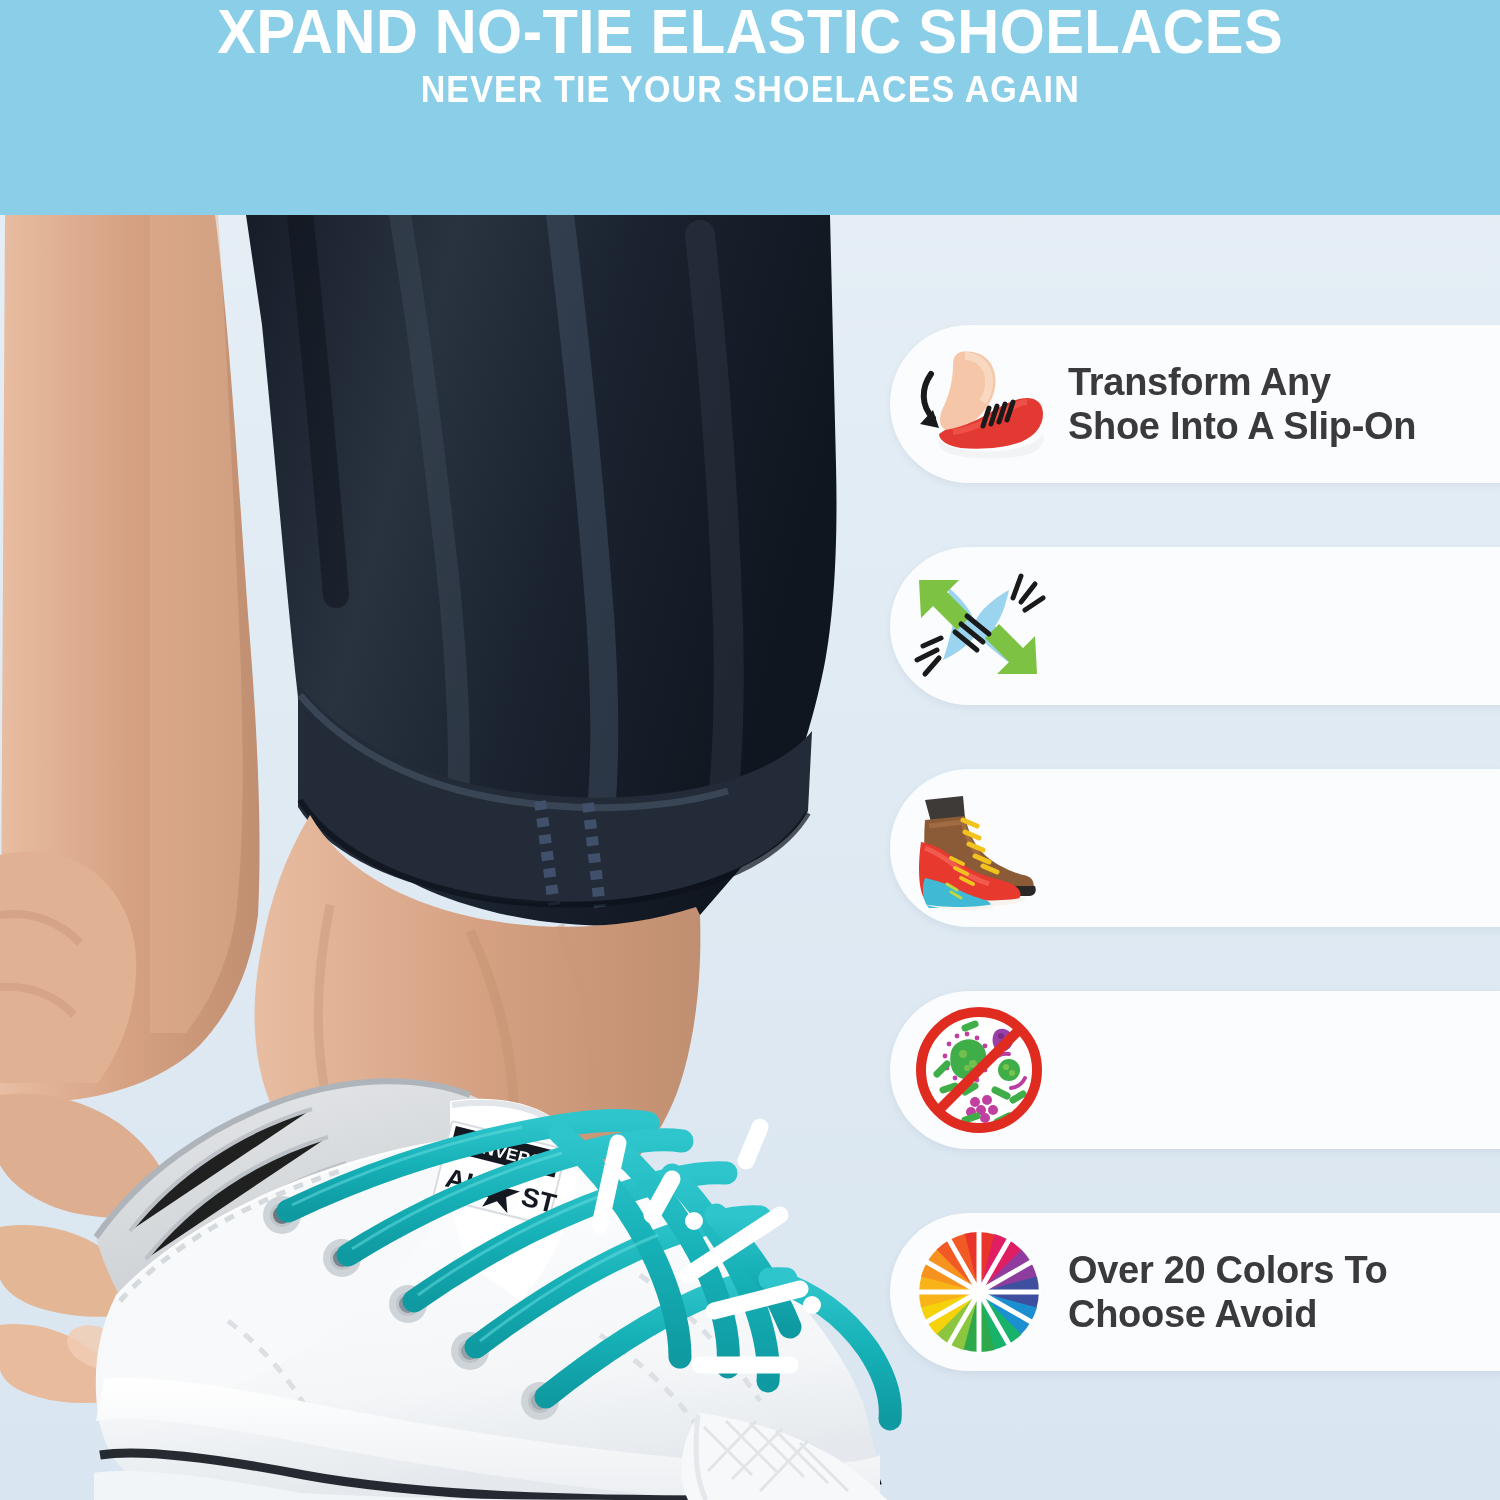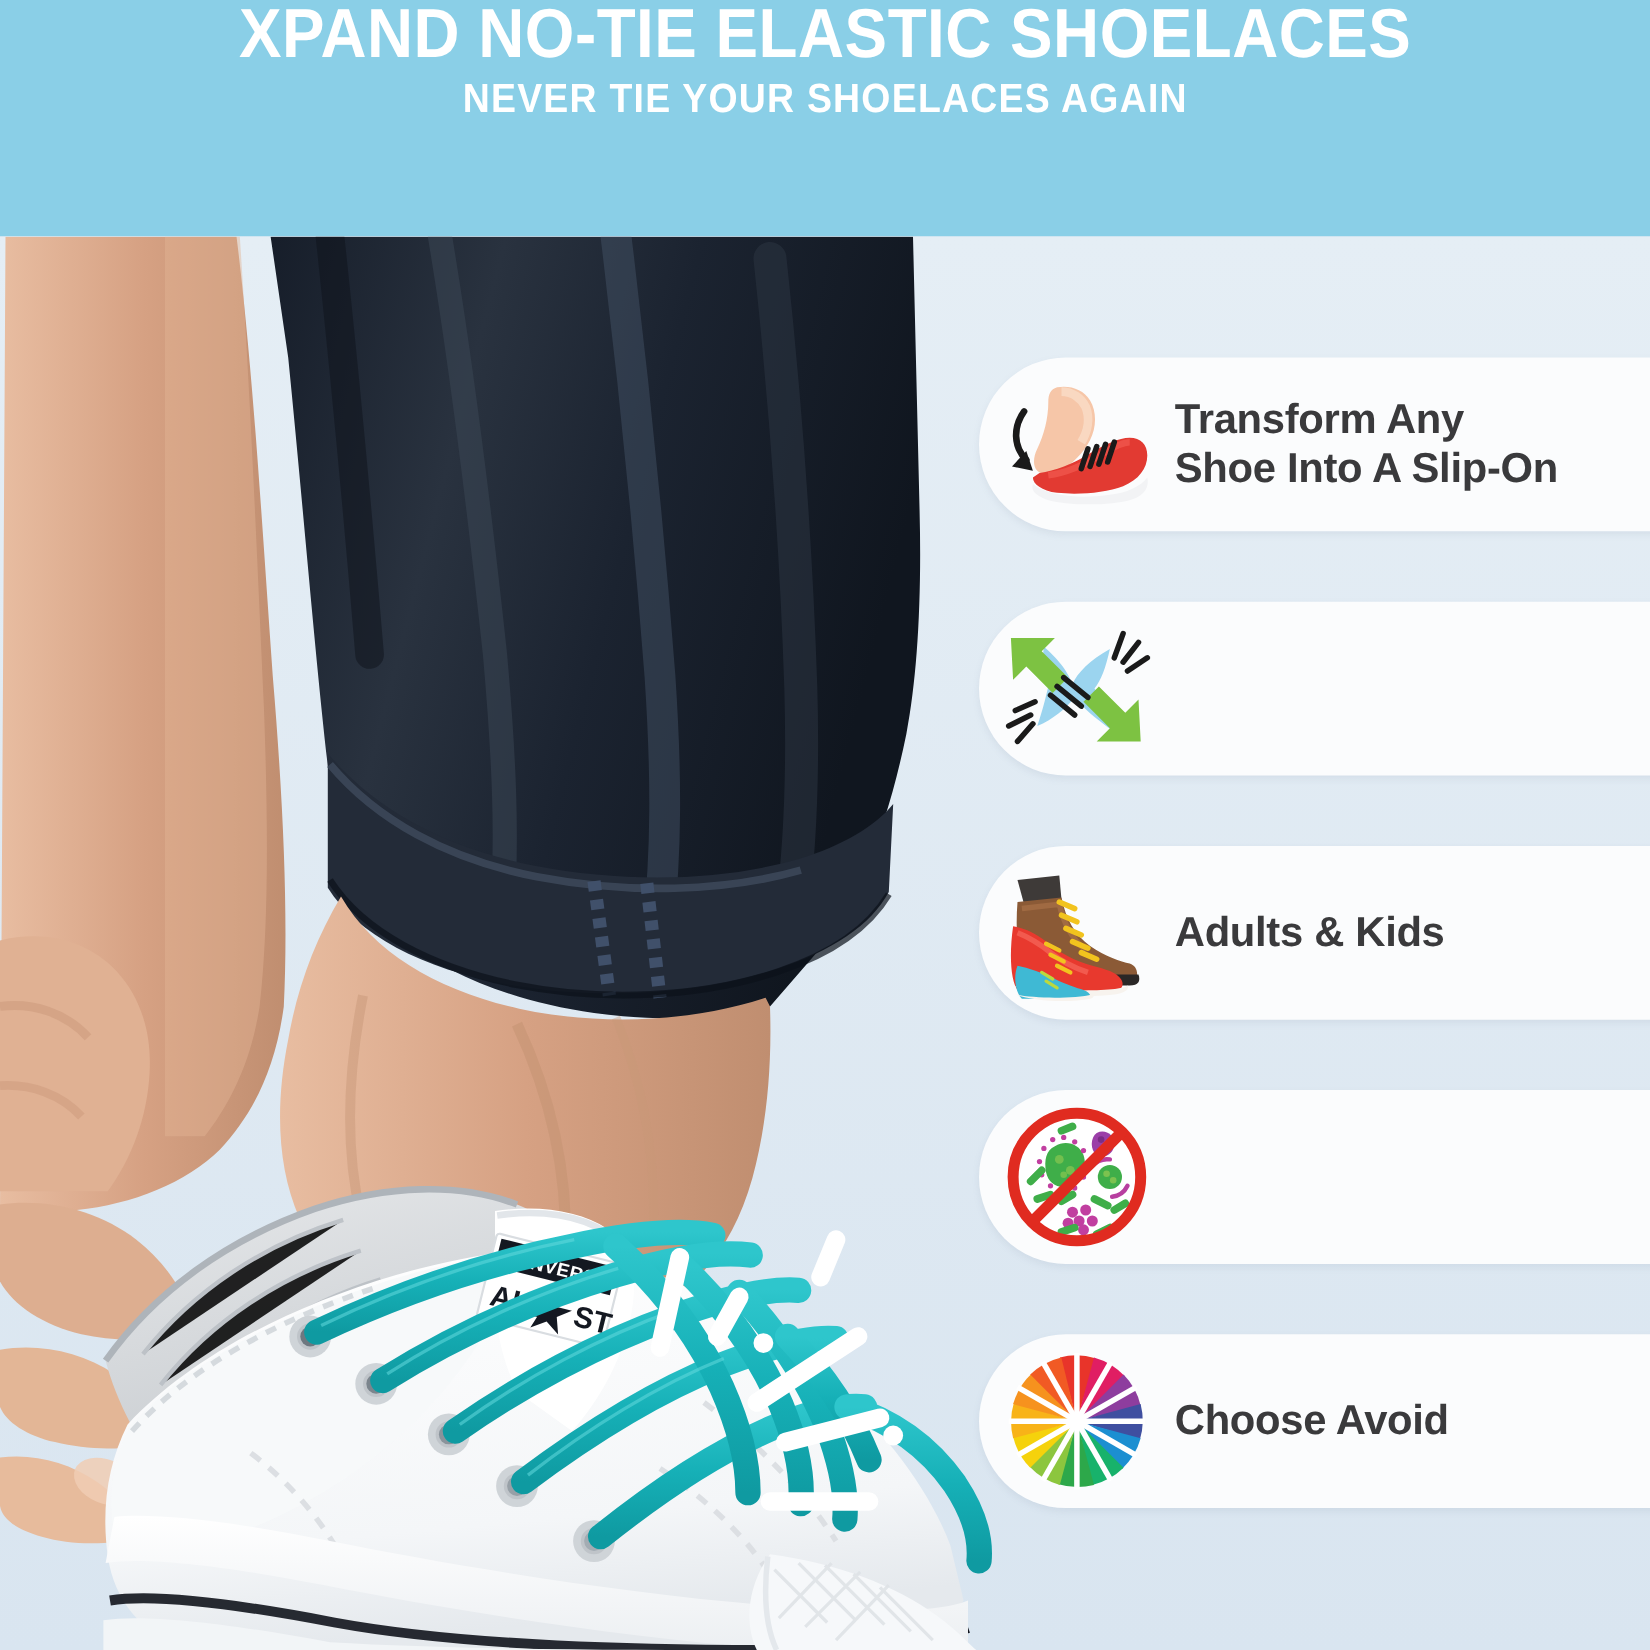--- a/index.html
+++ b/index.html
@@ -379,21 +379,20 @@
           <path d="M18,92 C28,94 40,98 52,104 C62,109 72,112 78,114
                    C84,116 86,120 82,122 L22,122 C16,116 14,102 18,92 Z" fill="#3fb9d4"></path>
           <g stroke="#bcd93e" stroke-width="3" stroke-linecap="round">
             <path d="M40,98 L50,104"></path>
               <path d="M44,106 L54,112"></path>
           </g>
           <path d="M16,118 C32,124 64,126 84,122 C88,121 88,118 86,118 C70,122 34,122 16,118 Z" fill="#f7f3ee"></path>
         </svg>
       </div>
       <div class="card-text">
-        <span class="l2">Adults &amp; Kids</span>
       </div>
     </div>
 
     <div class="card" style="top:991px">
       <div class="card-icon">
         <svg width="132" height="132" viewBox="0 0 132 132">
           <circle cx="66" cy="66" r="58" fill="#ffffff"></circle>
           <g>
             <path d="M46,38 C56,32 68,36 72,46 C76,58 70,70 60,74 C50,78 40,72 38,62 C36,50 38,42 46,38 Z" fill="#3fae49"></path>
             <circle cx="50" cy="50" r="4" fill="#7cc24f" opacity="0.85"></circle>
@@ -498,18 +497,19 @@
                 <path d="M0,0 L-54,31"></path>
               <path d="M0,0 L-62,0"></path>
                 <path d="M0,0 L-54,-31"></path>
                 <path d="M0,0 L-31,-54"></path>
             </g>
             <circle cx="0" cy="0" r="4" fill="#ffffff"></circle>
           </g>
         </svg>
       </div>
       <div class="card-text">
+        <span>Over 20 Colors To</span>
         <span class="l2">Choose Avoid</span>
       </div>
     </div>
 
   </div>
 </div>
 
 </body></html>

